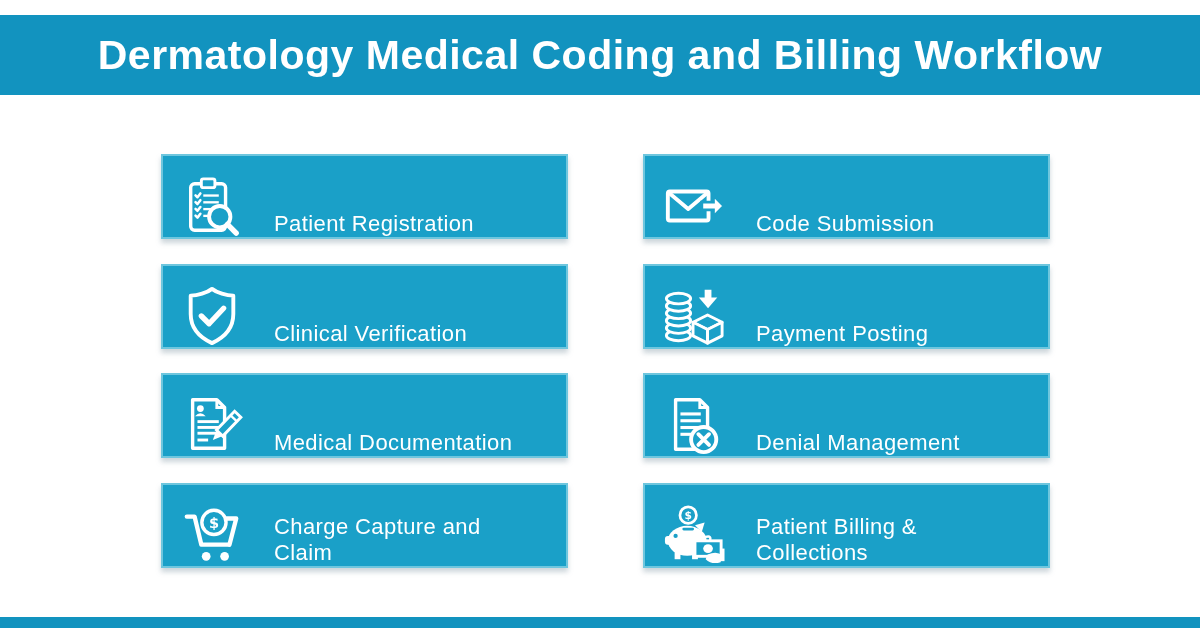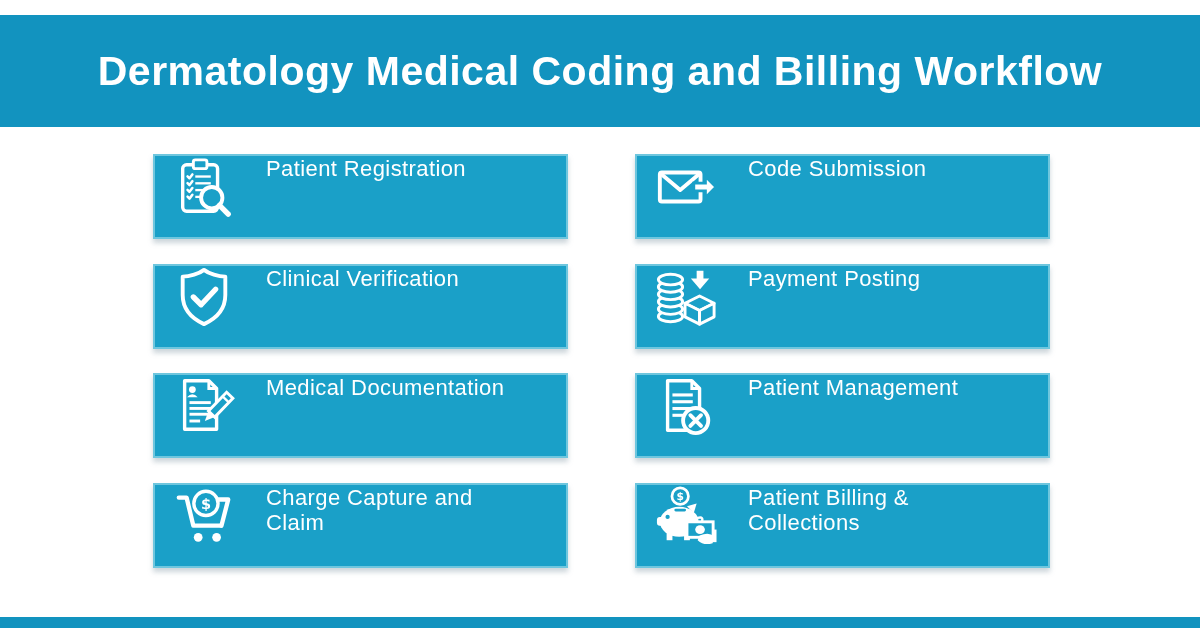--- a/index.html
+++ b/index.html
@@ -13,21 +13,21 @@
   *{margin:0;padding:0;box-sizing:border-box;}
   html,body{width:1200px;height:628px;}
   body{
     position:relative;
     background:var(--background);
     font-family:"Liberation Sans", sans-serif;
     overflow:hidden;
   }
   .header{
     position:absolute;
-    top:15px;left:0;right:0;height:112px;
+    top:15px;left:0;right:0;height:80px;
     background:var(--header-bg);
     display:flex;align-items:center;justify-content:center;
   }
   .header .title{
     color:var(--text);
     font-size:41px;
     font-weight:700;
     letter-spacing:0.5px;
     white-space:nowrap;
   }
@@ -39,21 +39,22 @@
     grid-template-rows:repeat(4,85px);
     column-gap:67px;
     row-gap:24.5px;
     grid-auto-flow:column;
   }
   .card{
     background:var(--card-bg);
     border:2px solid var(--card-border);
     box-shadow:0 4px 5px rgba(110,135,150,0.35);
     display:flex;
-    align-items:flex-start;
+    align-items:flex-end;
+    margin-left:8px;
   }
   .icon-wrap{
     width:62px;height:62px;
     margin-left:18px;
     flex:0 0 auto;
     display:flex;align-items:center;justify-content:center;
   }
   .icon-wrap svg{width:62px;height:62px;display:block;}
   .card-label{
     margin-left:31px;
@@ -188,21 +189,21 @@
         <path d="M13 6 H38 L46 14 V57 H13 Z" fill="none" stroke="#fff" stroke-width="3.5" stroke-linejoin="round"></path>
         <path d="M38 6 V14 H46" fill="none" stroke="#fff" stroke-width="3"></path>
         <rect x="18" y="19" width="21" height="3.2" fill="#fff"></rect>
         <rect x="18" y="26" width="21" height="3.2" fill="#fff"></rect>
         <rect x="18" y="33" width="21" height="3.2" fill="#fff"></rect>
         <rect x="18" y="40" width="12" height="3.2" fill="#fff"></rect>
         <circle cx="42" cy="47" r="13" fill="var(--card-bg)" stroke="#fff" stroke-width="4"></circle>
         <path d="M36.5 41.5 L47.5 52.5 M47.5 41.5 L36.5 52.5" stroke="#fff" stroke-width="4" stroke-linecap="round"></path>
       </svg>
     </span>
-    <span class="card-label">Patient Management</span>
+    <span class="card-label">Denial Management</span>
   </div>
 
   <div class="card">
     <span class="icon-wrap" aria-label="piggy-bank-payment-icon">
       <svg viewBox="0 0 64 64">
         <path d="M33 22 L43 19 L40 29 Z" fill="#fff"></path>
         <ellipse cx="25" cy="38" rx="20" ry="15.5" fill="#fff"></ellipse>
         <rect x="2" y="33" width="8" height="9" rx="3" fill="#fff"></rect>
         <rect x="12" y="49" width="6" height="8" fill="#fff"></rect>
         <rect x="30" y="49" width="6" height="8" fill="#fff"></rect>

